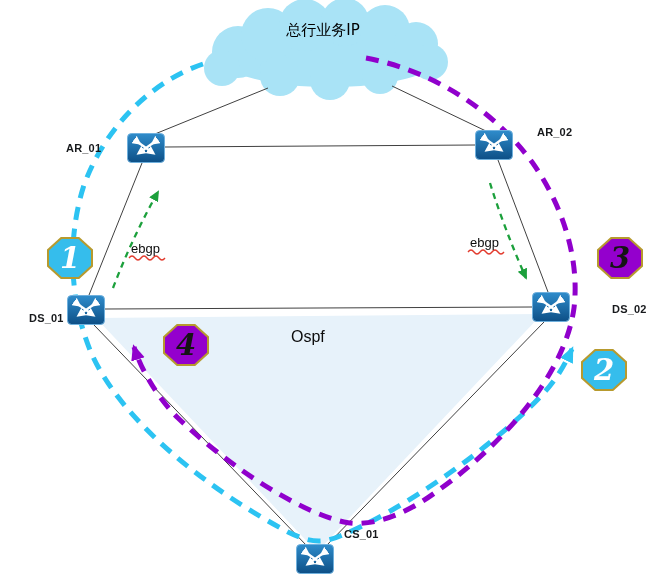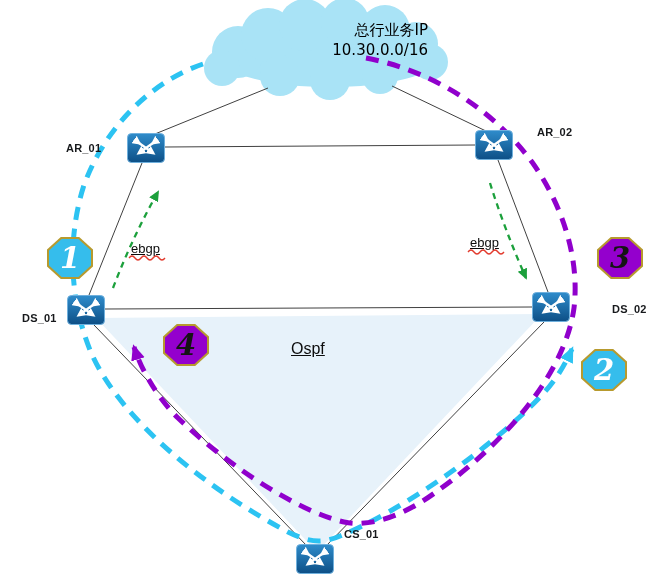--- a/index.html
+++ b/index.html
@@ -9,24 +9,24 @@
   }
   #topo{position:absolute;left:0;top:0;z-index:1;}
 
   .node{position:absolute;width:38px;height:30px;z-index:3;}
   .node svg{display:block;width:38px;height:30px;}
   .node-label{
     position:absolute;z-index:5;font:bold 11px "Liberation Sans", sans-serif;
     color:#17191c;letter-spacing:.2px;white-space:nowrap;
   }
   .cloud-text{
-    position:absolute;left:218px;top:20px;width:210px;z-index:5;text-align:right;
+    position:absolute;left:218px;top:20px;width:210px;z-index:5;text-align:center;
     font:15px "DejaVu Sans", sans-serif;color:#000;line-height:20px;
   }
-  .anno{position:absolute;z-index:5;color:#0c0c0c;white-space:nowrap;text-decoration:underline;}
+  .anno{position:absolute;z-index:5;color:#0c0c0c;white-space:nowrap;}
   .ebgp{font:13px "Liberation Sans", sans-serif;}
   .ospf{font:16px "Liberation Sans", sans-serif;}
 
   .badge{position:absolute;width:46px;height:42px;z-index:6;
     clip-path:polygon(30% 0%,70% 0%,100% 30%,100% 70%,70% 100%,30% 100%,0% 70%,0% 30%);
     background:#b79a2e;}
   .badge .fill{position:absolute;inset:2px;
     clip-path:polygon(30% 0%,70% 0%,100% 30%,100% 70%,70% 100%,30% 100%,0% 70%,0% 30%);
     display:flex;align-items:center;justify-content:center;}
   .badge .num{font-family:"DejaVu Serif", serif;font-style:italic;font-weight:bold;
@@ -117,21 +117,20 @@
 
     <path d="M 113 288 Q 132 238, 158 192" fill="none" stroke="#1ca03c" stroke-width="2.3" stroke-dasharray="6 5" marker-end="url(#greenArrow)"></path>
     <path d="M 490 183 Q 504 228, 526 278" fill="none" stroke="#1ca03c" stroke-width="2.3" stroke-dasharray="6 5" marker-end="url(#greenArrow)"></path>
 
     <path d="M 129 258 q 3 -4 6 0 t 6 0 t 6 0 t 6 0 t 6 0 t 6 0" fill="none" stroke="#e23b2e" stroke-width="1.3"></path>
     <path d="M 468 252 q 3 -4 6 0 t 6 0 t 6 0 t 6 0 t 6 0 t 6 0" fill="none" stroke="#e23b2e" stroke-width="1.3"></path>
   </svg>
 
   <div class="cloud-text">
     <div>总行业务IP</div>
-    <div>10.30.0.0/16</div>
   </div>
 
   <div class="node" style="left:127px;top:133px">
     <svg viewBox="0 0 38 30">
         <use href="#switchIcon"></use>
       </svg>
   </div>
   <div class="node" style="left:475px;top:130px">
     <svg viewBox="0 0 38 30">
         <use href="#switchIcon"></use>
@@ -148,27 +147,27 @@
       </svg>
   </div>
   <div class="node" style="left:296px;top:544px">
     <svg viewBox="0 0 38 30">
         <use href="#switchIcon"></use>
       </svg>
   </div>
 
   <span class="node-label" style="left:66px;top:142px">AR_01</span>
   <span class="node-label" style="left:537px;top:126px">AR_02</span>
-  <span class="node-label" style="left:22px;top:312px">DS_01</span>
+  <span class="node-label" style="left:29px;top:312px">DS_01</span>
   <span class="node-label" style="left:612px;top:303px">DS_02</span>
   <span class="node-label" style="left:344px;top:528px">CS_01</span>
 
   <span class="anno ebgp" style="left:131px;top:241px">ebgp</span>
   <span class="anno ebgp" style="left:470px;top:235px">ebgp</span>
-  <span class="anno ospf" style="left:291px;top:340px">Ospf</span>
+  <span class="anno ospf" style="left:291px;top:328px">Ospf</span>
 
   <div class="badge cyan" style="left:47px;top:237px">
     <div class="fill">
         <span class="num">1</span>
       </div>
   </div>
   <div class="badge cyan" style="left:581px;top:349px">
     <div class="fill">
         <span class="num">2</span>
       </div>

